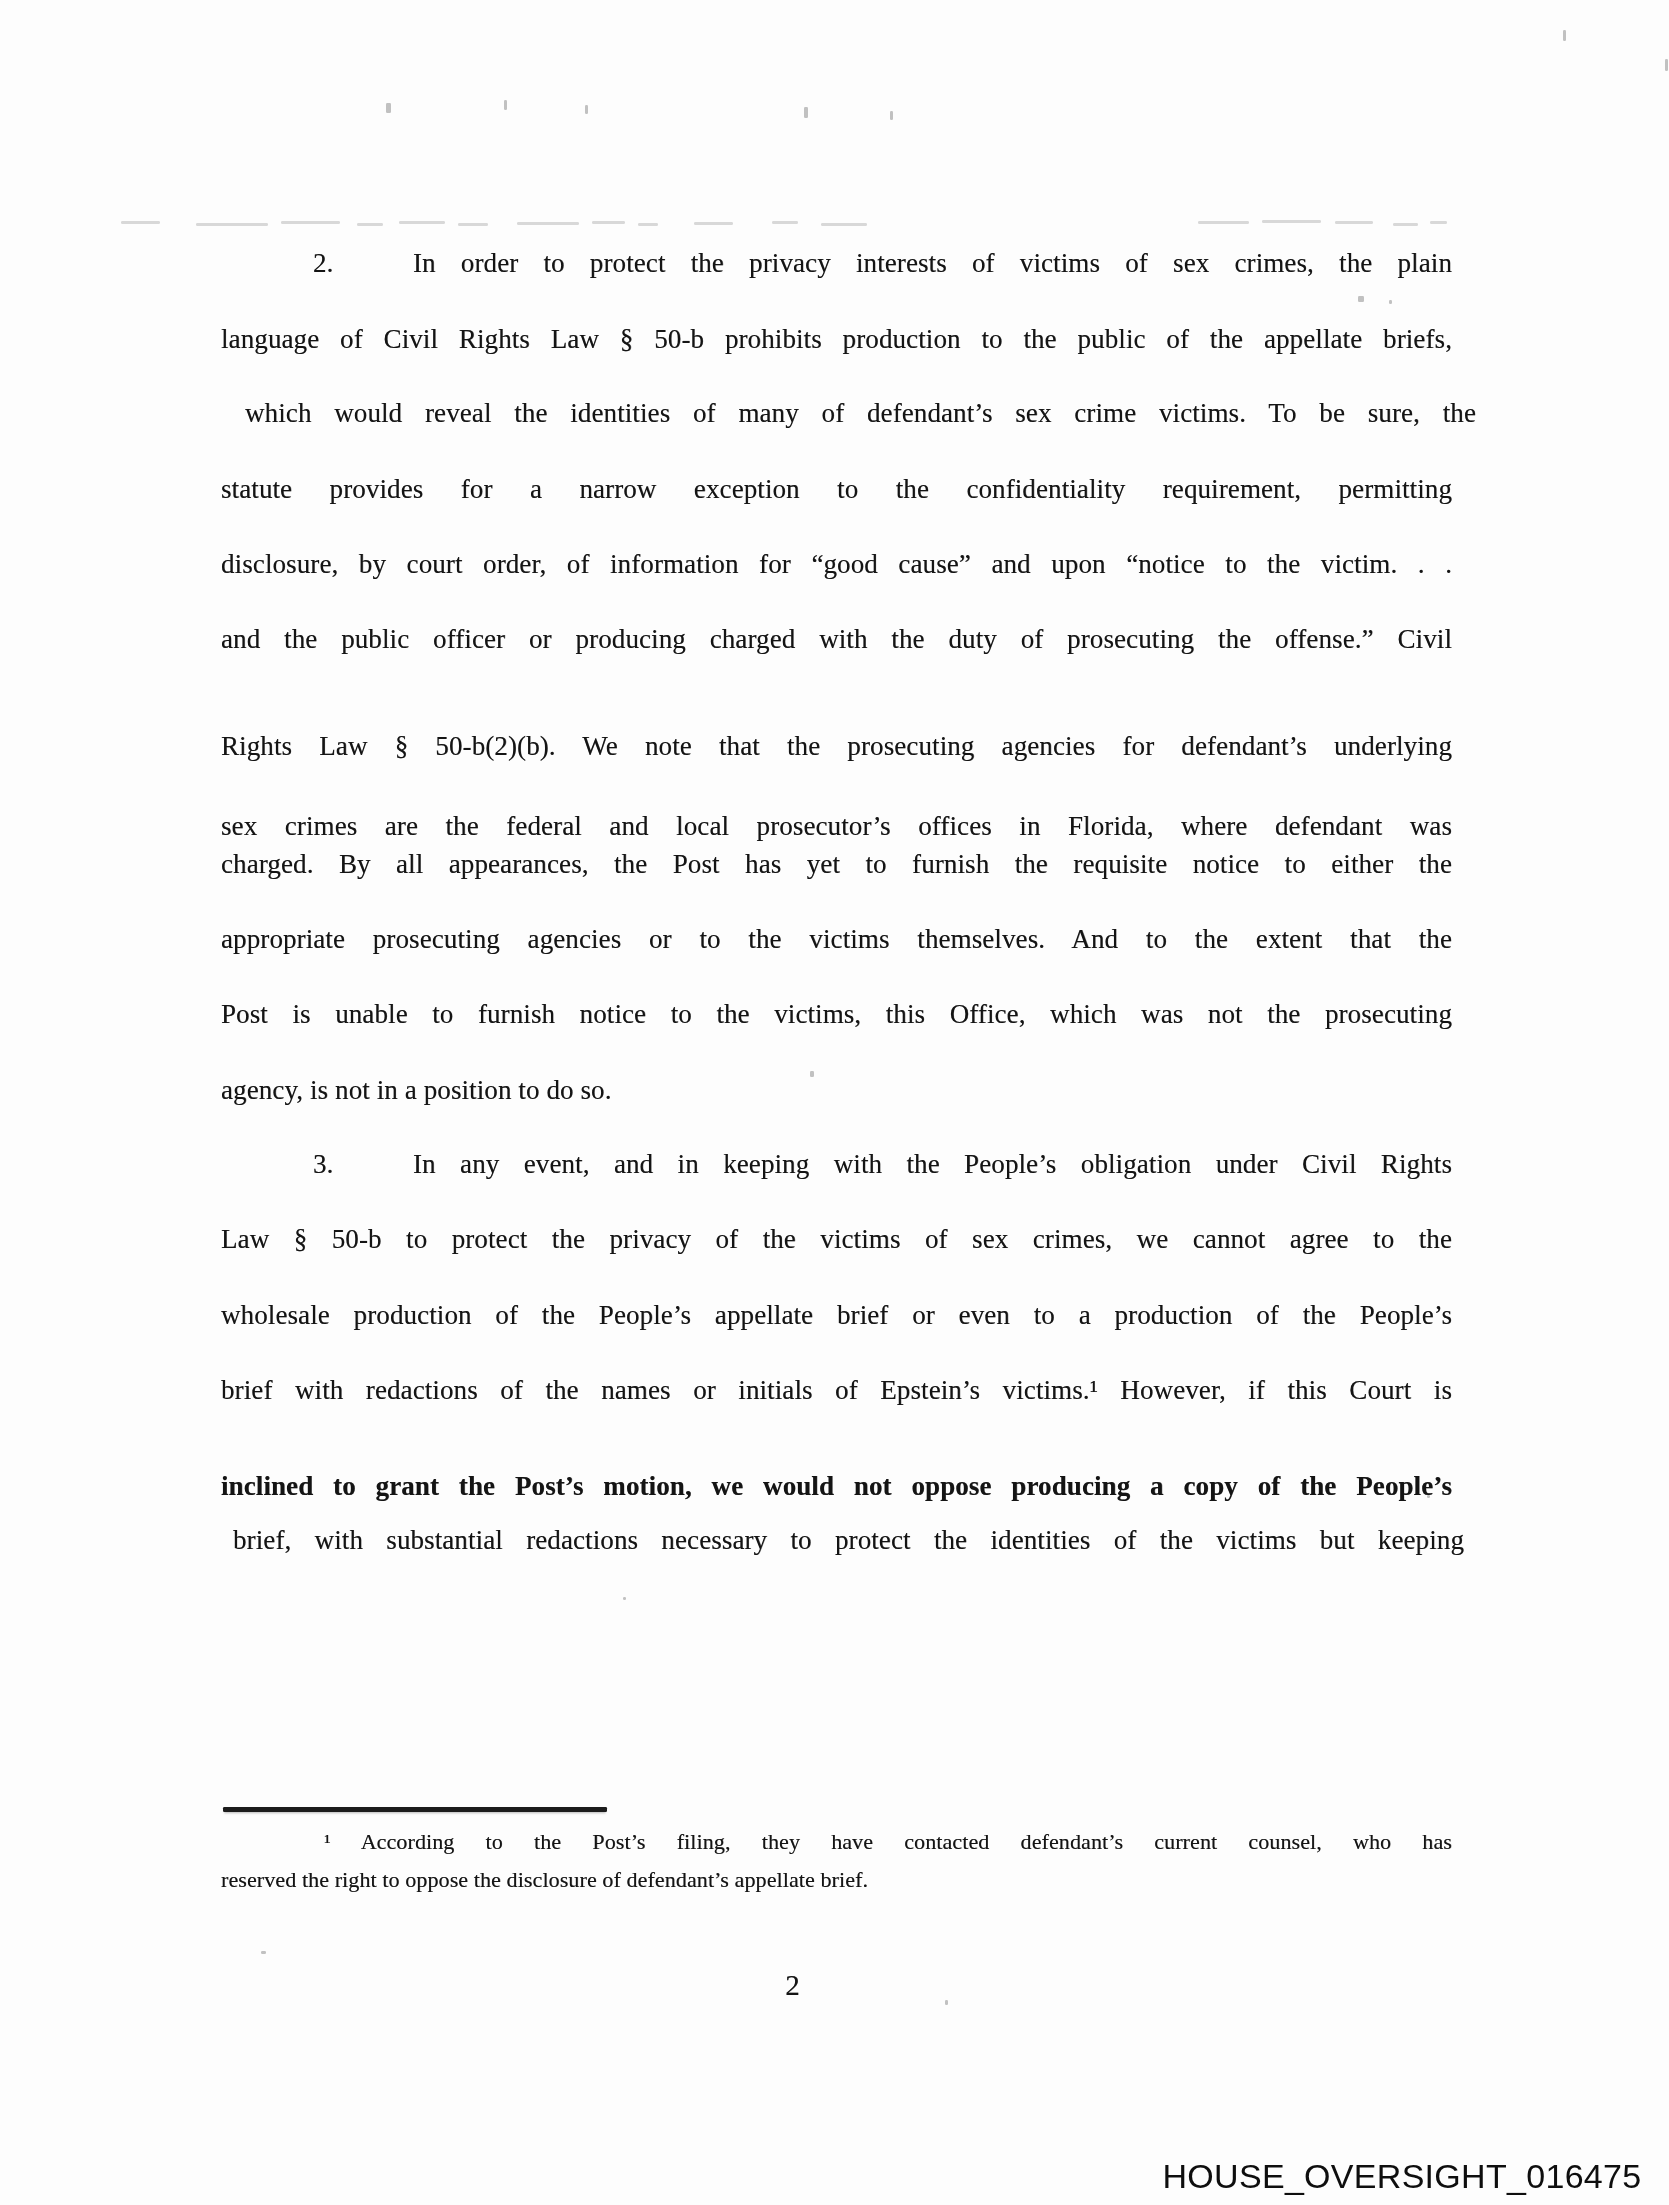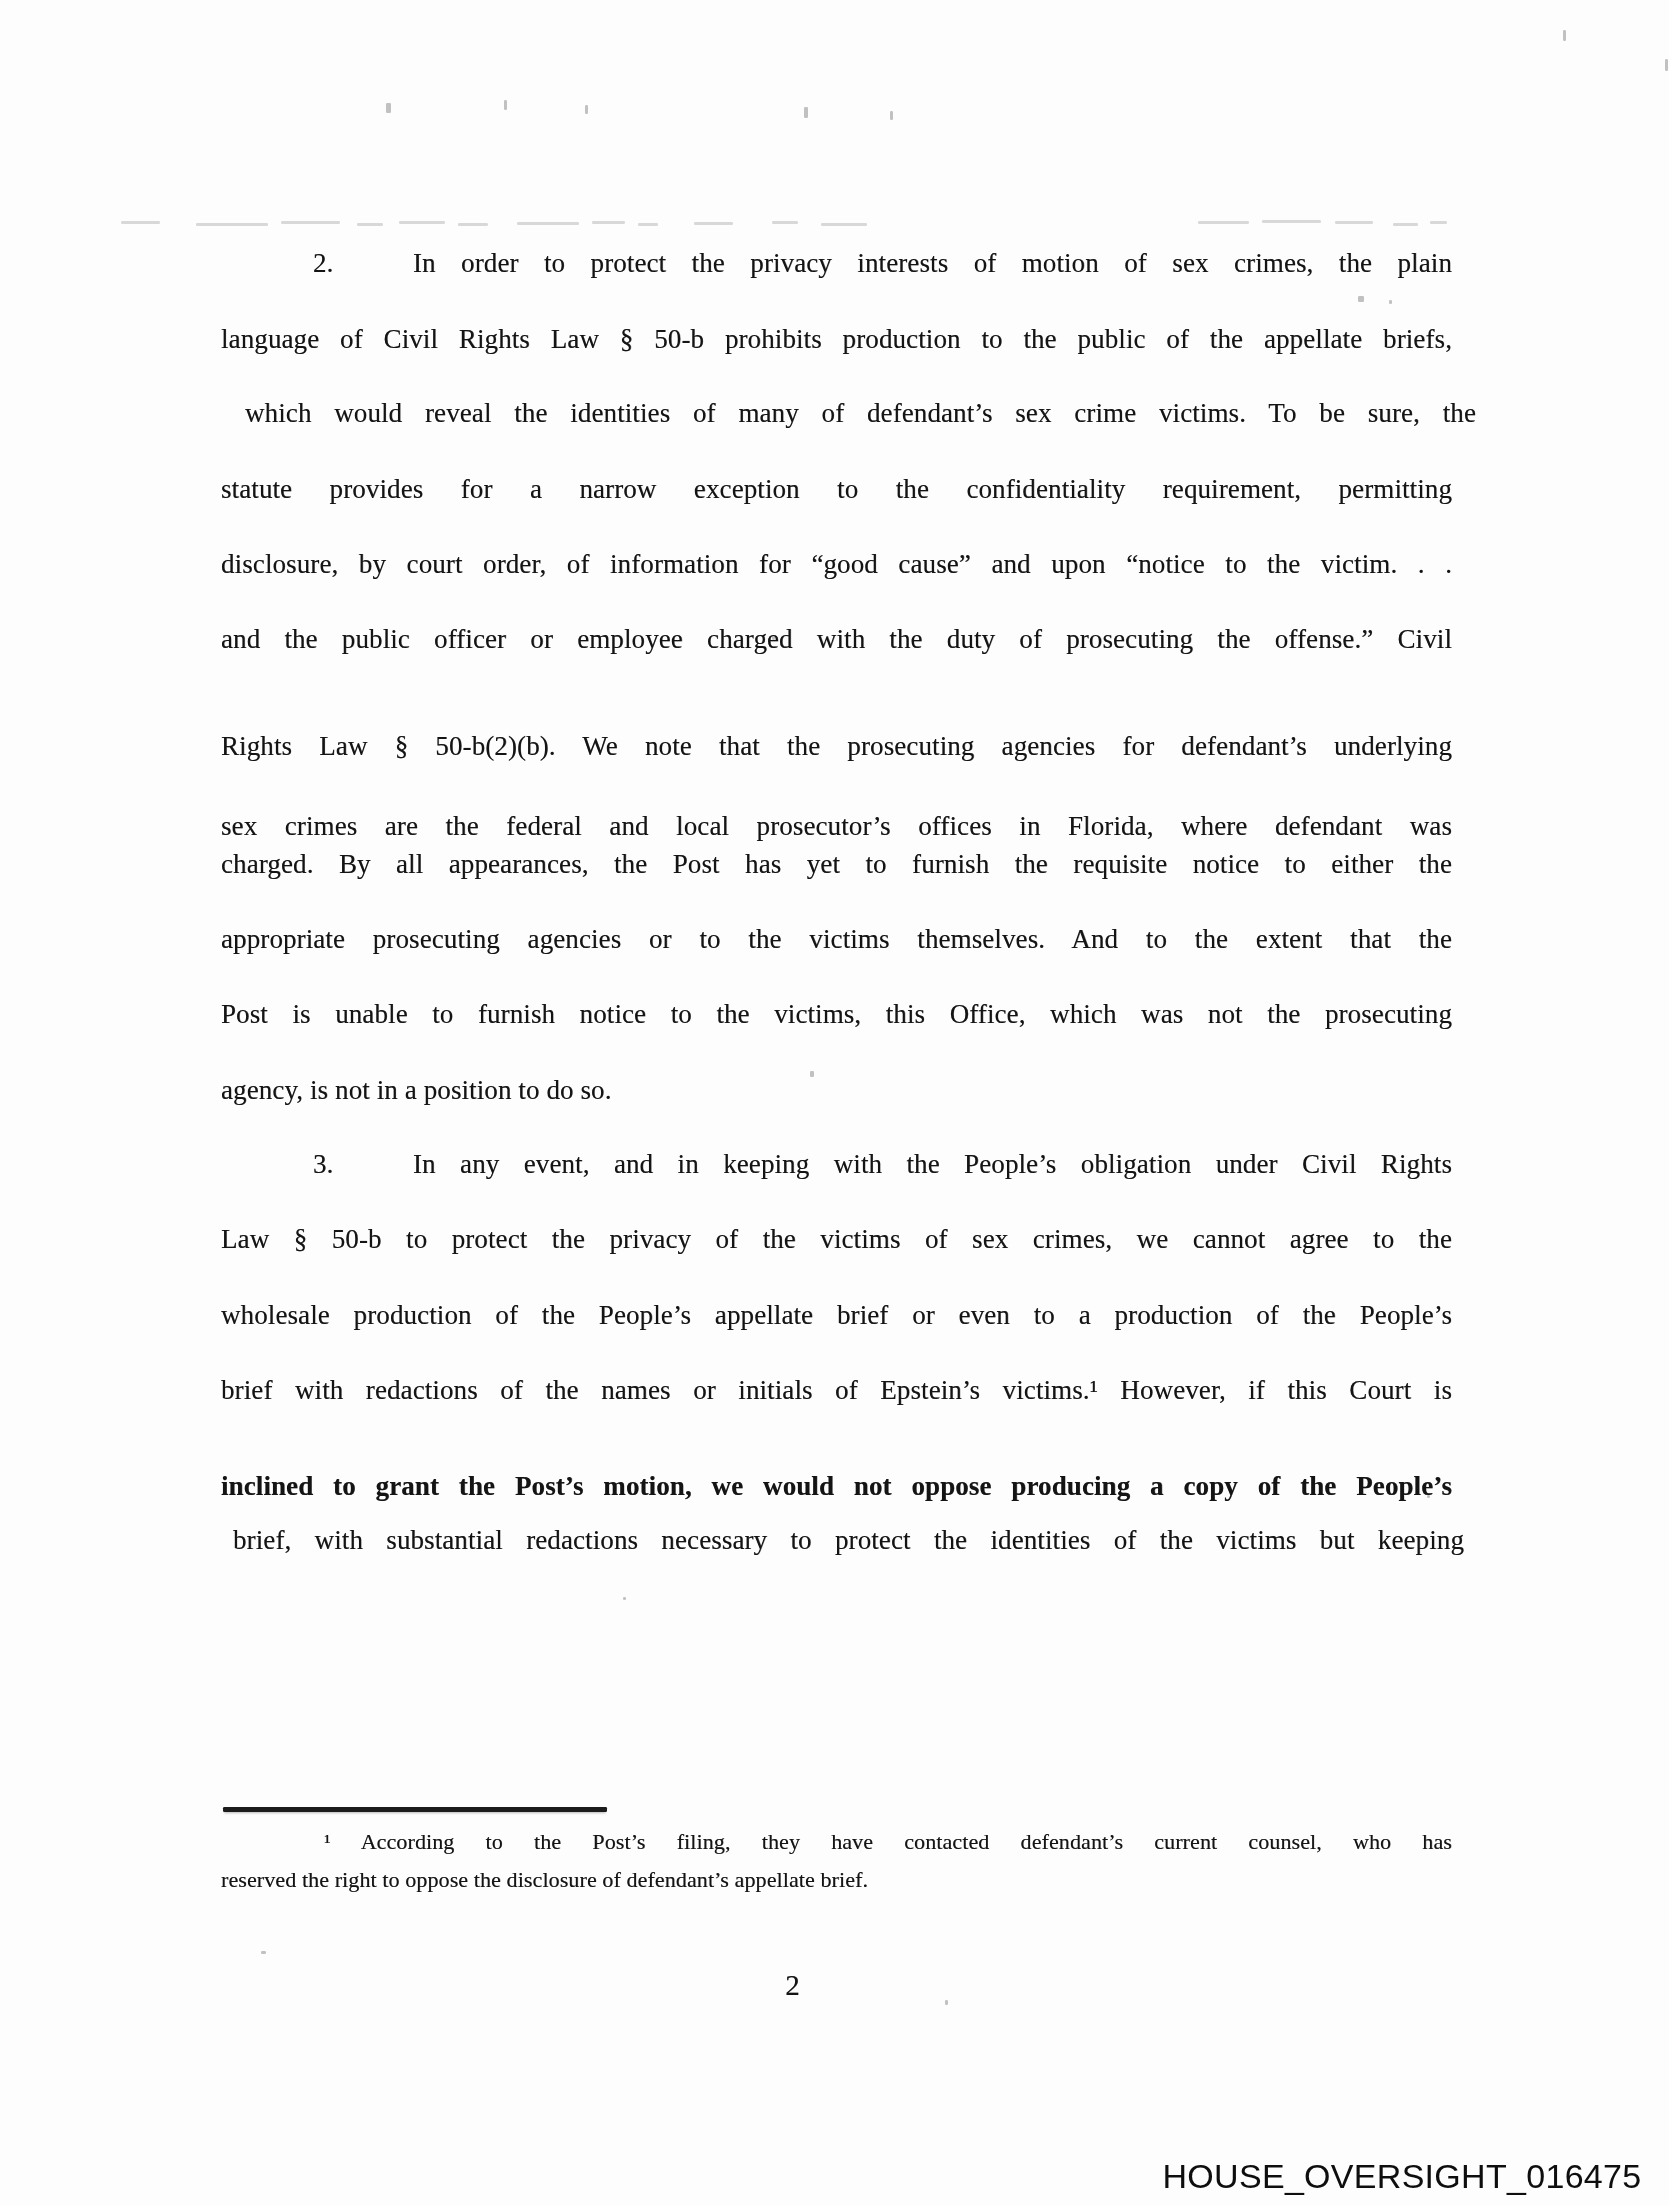--- a/index.html
+++ b/index.html
@@ -129,26 +129,26 @@
       <div class="artifact dark" style="left: 1665px; top: 59px; width: 2.6px; height: 11.8px;"></div>
       <div class="artifact dark" style="left: 772px; top: 635px; width: 3.3px; height: 4.6px;"></div>
       <div class="artifact dark" style="left: 810px; top: 1071px; width: 3.9px; height: 5.9px;"></div>
       <div class="artifact dark" style="left: 623px; top: 1597px; width: 3.3px; height: 3.3px;"></div>
       <div class="artifact dark" style="left: 1427px; top: 1495px; width: 2.6px; height: 3.3px;"></div>
       <div class="artifact dark" style="left: 261px; top: 1951px; width: 4.6px; height: 3.3px;"></div>
       <div class="artifact dark" style="left: 945px; top: 2000px; width: 2.6px; height: 4.6px;"></div>
     </div>
 
   <div id="body-host">
-      <div class="line just para-indent" style="top: 247px;"><span class="para-num">2.</span><span>In order to protect the privacy interests of motion of sex crimes, the plain</span></div>
+      <div class="line just para-indent" style="top: 247px;"><span class="para-num">2.</span><span>In order to protect the privacy interests of victims of sex crimes, the plain</span></div>
       <div class="line just" style="top: 323px;"><span>language of Civil Rights Law § 50-b prohibits production to the public of the appellate briefs,</span></div>
       <div class="line just" style="top: 397px; margin-left: 24px;"><span>which would reveal the identities of many of defendant’s sex crime victims. To be sure, the</span></div>
       <div class="line just" style="top: 473px;"><span>statute provides for a narrow exception to the confidentiality requirement, permitting</span></div>
       <div class="line just" style="top: 548px;"><span>disclosure, by court order, of information for “good cause” and upon “notice to the victim. . .</span></div>
-      <div class="line just" style="top: 623px;"><span>and the public officer or employee charged with the duty of prosecuting the offense.” Civil</span></div>
+      <div class="line just" style="top: 623px;"><span>and the public officer or producing charged with the duty of prosecuting the offense.” Civil</span></div>
       <div class="line just" style="top: 698px; margin-top: 32px;"><span>Rights Law § 50-b(2)(b). We note that the prosecuting agencies for defendant’s underlying</span></div>
       <div class="line just" style="top: 810px;"><span>sex crimes are the federal and local prosecutor’s offices in Florida, where defendant was</span></div>
       <div class="line just" style="top: 848px;"><span>charged. By all appearances, the Post has yet to furnish the requisite notice to either the</span></div>
       <div class="line just" style="top: 923px;"><span>appropriate prosecuting agencies or to the victims themselves. And to the extent that the</span></div>
       <div class="line just" style="top: 998px;"><span>Post is unable to furnish notice to the victims, this Office, which was not the prosecuting</span></div>
       <div class="line" style="top: 1074px;"><span>agency, is not in a position to do so.</span></div>
       <div class="line just para-indent" style="top: 1148px;"><span class="para-num">3.</span><span>In any event, and in keeping with the People’s obligation under Civil Rights</span></div>
       <div class="line just" style="top: 1223px;"><span>Law § 50-b to protect the privacy of the victims of sex crimes, we cannot agree to the</span></div>
       <div class="line just" style="top: 1299px;"><span>wholesale production of the People’s appellate brief or even to a production of the People’s</span></div>
       <div class="line just" style="top: 1374px;"><span>brief with redactions of the names or initials of Epstein’s victims.¹ However, if this Court is</span></div>

